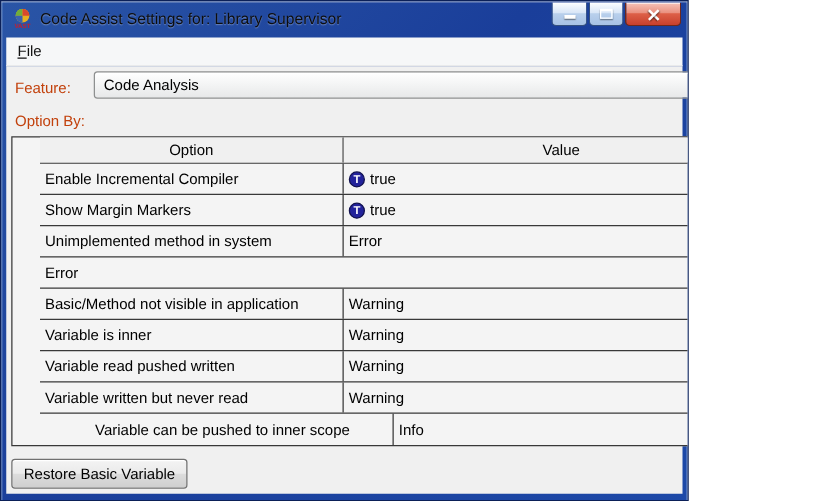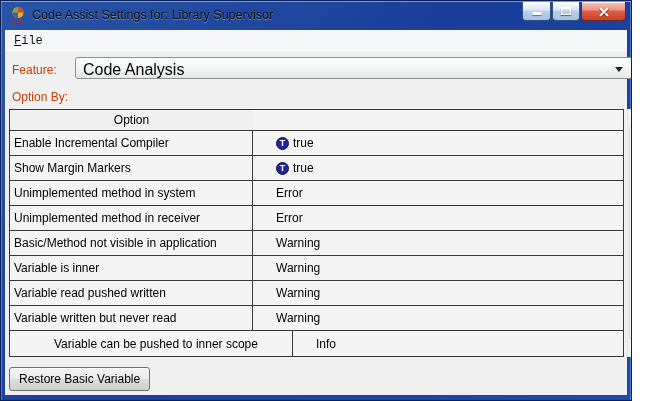--- a/index.html
+++ b/index.html
@@ -1,19 +1,19 @@
 <!DOCTYPE html>
 <html><head>
 <meta charset="utf-8">
 <style>
   * { box-sizing: border-box; margin: 0; padding: 0; }
   body { background:#ffffff; font-family:"Liberation Sans", sans-serif; }
 
   .win {
-    position:relative; width:632px; height:401px;
+    position:relative; width:551px; height:401px;
     border:1px solid #0b2058;
     background:linear-gradient(135deg,#2a55a6 0%,#1a3e9a 45%,#1d49a8 100%);
     box-shadow: inset 0 1px 0 rgba(255,255,255,.45), inset 1px 0 0 rgba(160,190,235,.45), inset -1px 0 0 rgba(160,190,235,.45);
     overflow:hidden;
   }
 
   
   .titlebar { position:absolute; top:1px; left:1px; right:1px; height:28px; }
   .app-icon { position:absolute; left:8px; top:5px; width:16px; height:16px; }
   .title-text {
@@ -45,57 +45,57 @@
     content:""; position:absolute; left:0; top:0; width:11px; height:2px;
     background:#fff; box-shadow:0 1px 1px rgba(0,0,0,.4);
   }
   .glyph-close::before { transform:translateX(-50%) rotate(45deg); }
   .glyph-close::after  { transform:translateX(-50%) rotate(-45deg); }
 
   
   .menubar {
     position:absolute; top:29px; left:4px; right:4px; height:23px;
     background:#f6f7f8; border-bottom:1px solid #e9eaeb;
-    display:flex; align-items:center;font-family:Liberation Mono, monospace;
+    display:flex; align-items:center;
   }
   .menu-item { padding:0 7px; margin-left:2px; font-size:12px; color:#111; height:21px; line-height:21px; }
   .menu-item .accel { text-decoration:underline; }
 
   
   .client { position:absolute; top:52px; left:4px; right:4px; bottom:5px; background:#f0f0f0; }
 
   .field-label { position:absolute; left:7px; font-size:12px; color:#c2410c; }
   .lbl-feature { top:10px; }
   .lbl-filter  { top:37px; }
 
   .combo {
     position:absolute; left:70px; width:558px; height:22px;
     border:1px solid #8e9090; border-radius:3px;
     background:linear-gradient(#ffffff,#f2f3f3 55%,#e7e8e9);
     box-shadow:inset 0 1px 0 #fff;
   }
   .combo.feature { top:4px; }
   .combo.filter  { top:31px; }
-  .combo .combo-value { position:absolute; left:7px; top:3px; font-size:16px; color:#000; }
+  .combo .combo-value { position:absolute; left:7px; top:3px; font-size:12px; color:#000; }
   .combo .combo-arrow {
     position:absolute; right:9px; top:9px; width:0; height:0;
     border-left:4px solid transparent; border-right:4px solid transparent;
     border-top:5px solid #222;
   }
 
   
   .grid {
     position:absolute; left:4px; top:56px; width:615px;
-    border:1px solid #383838; background:#f4f4f4;
+    border:1px solid #383838; background:#f4f4f4;padding-left:22px;
   }
   .g-row { display:grid; grid-template-columns:243px 1fr; border-bottom:1px solid #383838; }
   .g-row:last-child { border-bottom:none;margin-left:40px; }
   .g-head { height:21px; }
   .g-head .g-cell { text-align:center; line-height:20px; background:#f0f0f0; }
-  .g-body-row { height:25px;gap:19px; }
+  .g-body-row { height:25px; }
   .g-cell {
     font-size:12px; color:#000; padding-left:4px; line-height:24px;
     border-right:1px solid #383838; overflow:hidden; white-space:nowrap;
     display:flex; align-items:center;
   }
   .g-head .g-cell { display:block; padding-left:0; }
   .g-cell:last-child { border-right:none; }
   .t-icon {
     display:inline-flex; width:13px; height:13px; border-radius:50%;
     background:#23239b; color:#fff; font-size:9px; font-weight:bold;
@@ -165,20 +165,21 @@
     <div class="combo feature">
       <span class="combo-value">Code Analysis</span>
       <span class="combo-arrow"></span>
     </div>
 
     <span class="field-label lbl-filter">Option By:</span>
 
     <div class="grid">
       <div class="g-row g-head">
         <div class="g-cell">Option</div>
+        <div class="g-cell">Value</div>
       </div>
       <div id="grid-body">
           <div class="g-row g-body-row">
             <div class="g-cell">Enable Incremental Compiler</div>
             <div class="g-cell">
               <span class="t-icon">T</span>
               <span>true</span>
             </div>
           </div>
           <div class="g-row g-body-row">
@@ -188,21 +189,20 @@
               <span>true</span>
             </div>
           </div>
           <div class="g-row g-body-row">
             <div class="g-cell">Unimplemented method in system</div>
             <div class="g-cell">
               <span>Error</span>
             </div>
           </div>
           <div class="g-row g-body-row">
-            <div class="g-cell">Unimplemented method in receiver</div>
             <div class="g-cell">
               <span>Error</span>
             </div>
           </div>
           <div class="g-row g-body-row">
             <div class="g-cell">Basic/Method not visible in application</div>
             <div class="g-cell">
               <span>Warning</span>
             </div>
           </div>

